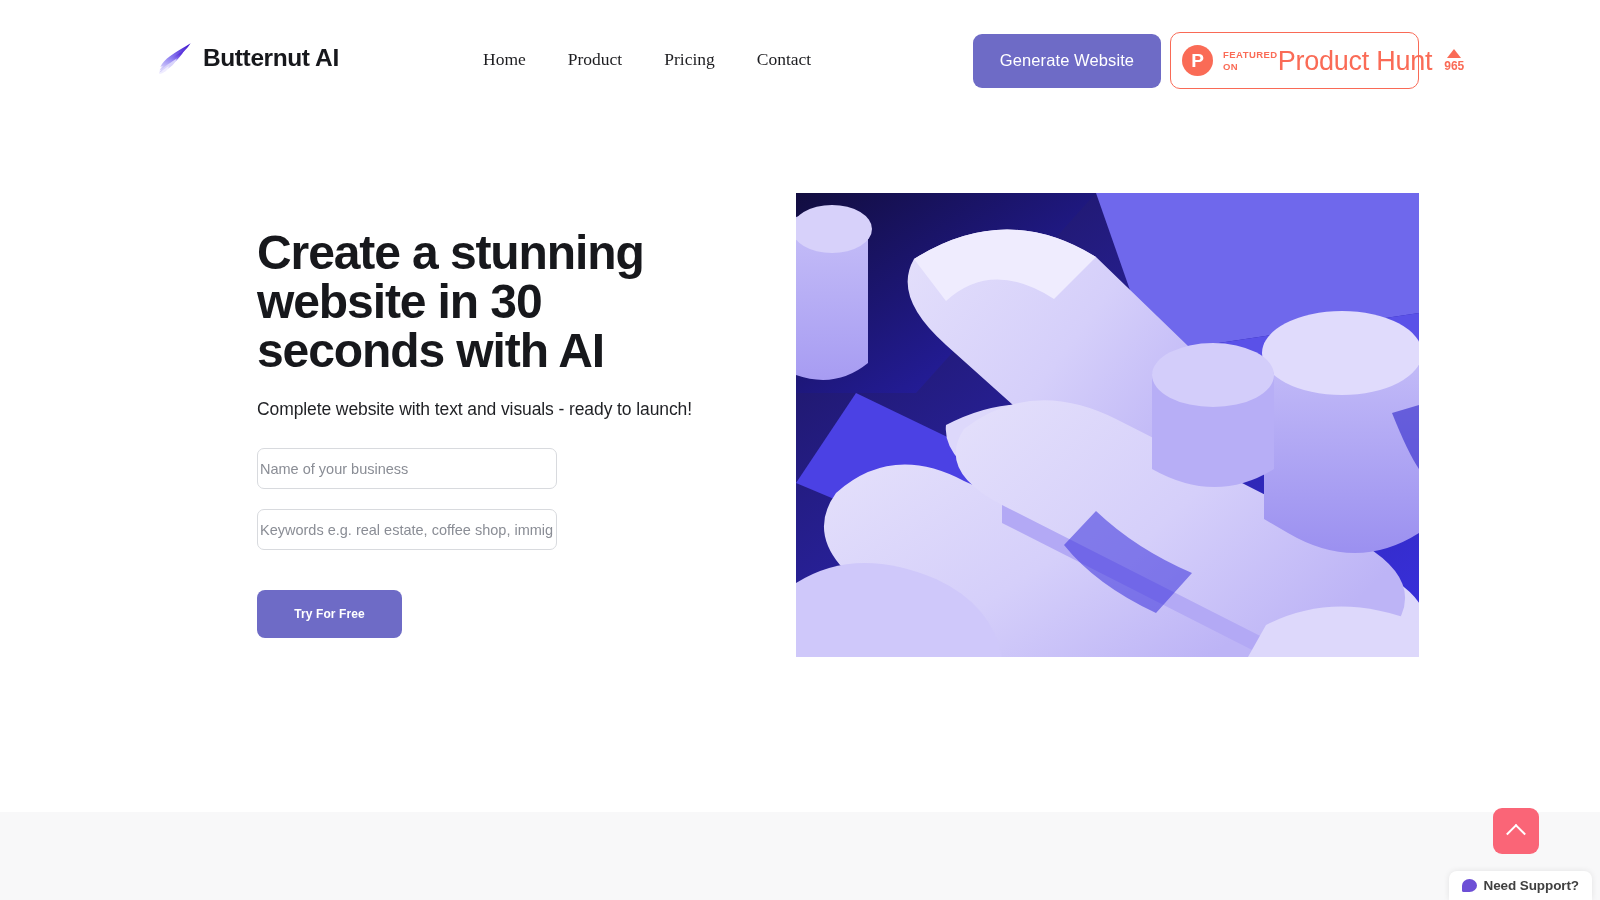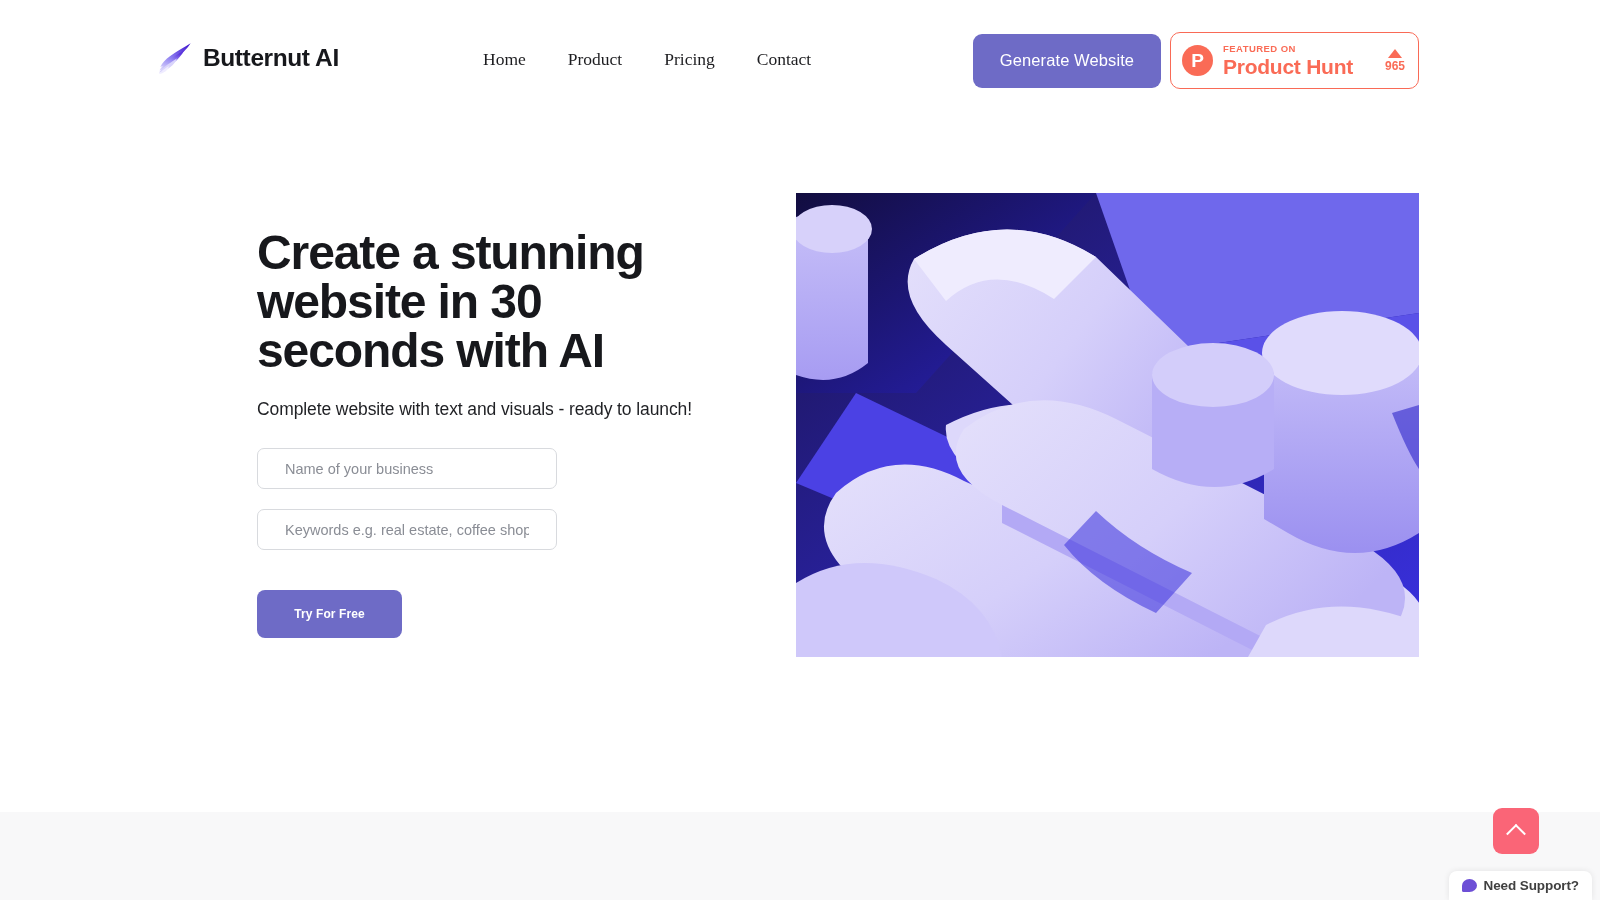--- a/index.html
+++ b/index.html
@@ -120,32 +120,32 @@
     flex: 0 0 auto;
     display: flex;
     align-items: center;
     justify-content: center;
     color: #ffffff;
     font-size: 19px;
     font-weight: 700;
     line-height: 1;
     font-family: "Liberation Sans", sans-serif;
   }
-  .ph-text { display: flex; flex-direction: column; justify-content: center; flex: 1 1 auto; }
+  .ph-text { display: flex; flex-direction: row; justify-content: center; flex: 1 1 auto; }
   .ph-kicker {
     font-size: 9.5px;
     font-weight: 700;
     letter-spacing: 0.45px;
     color: #fa6b56;
     line-height: 12px;
     text-transform: uppercase;
   }
   .ph-title {
-    font-size: 21px;
-    font-weight: 700;
+    font-size: 27px;
+    font-weight: 400;
     color: #fa6b56;
     line-height: 24px;
     letter-spacing: -0.25px;
     white-space: nowrap;
   }
   .ph-votes {
     display: flex;
     flex-direction: column;
     align-items: center;
     justify-content: center;
@@ -203,21 +203,21 @@
 
   .hero-form { margin-top: 27px; }
 
   .field {
     display: block;
     width: 300px;
     height: 41px;
     border: 1px solid #d8dade;
     border-radius: 7px;
     background: #ffffff;
-    padding: 0 27px;
+    padding: 0 2px;
     font-size: 14.5px;
     font-family: "Liberation Sans", sans-serif;
     color: #2a2b30;
     outline: none;
   }
   .field::placeholder { color: #8a8d95; }
   .field + .field { margin-top: 20px; }
 
   .btn-try {
     margin-top: 40px;

